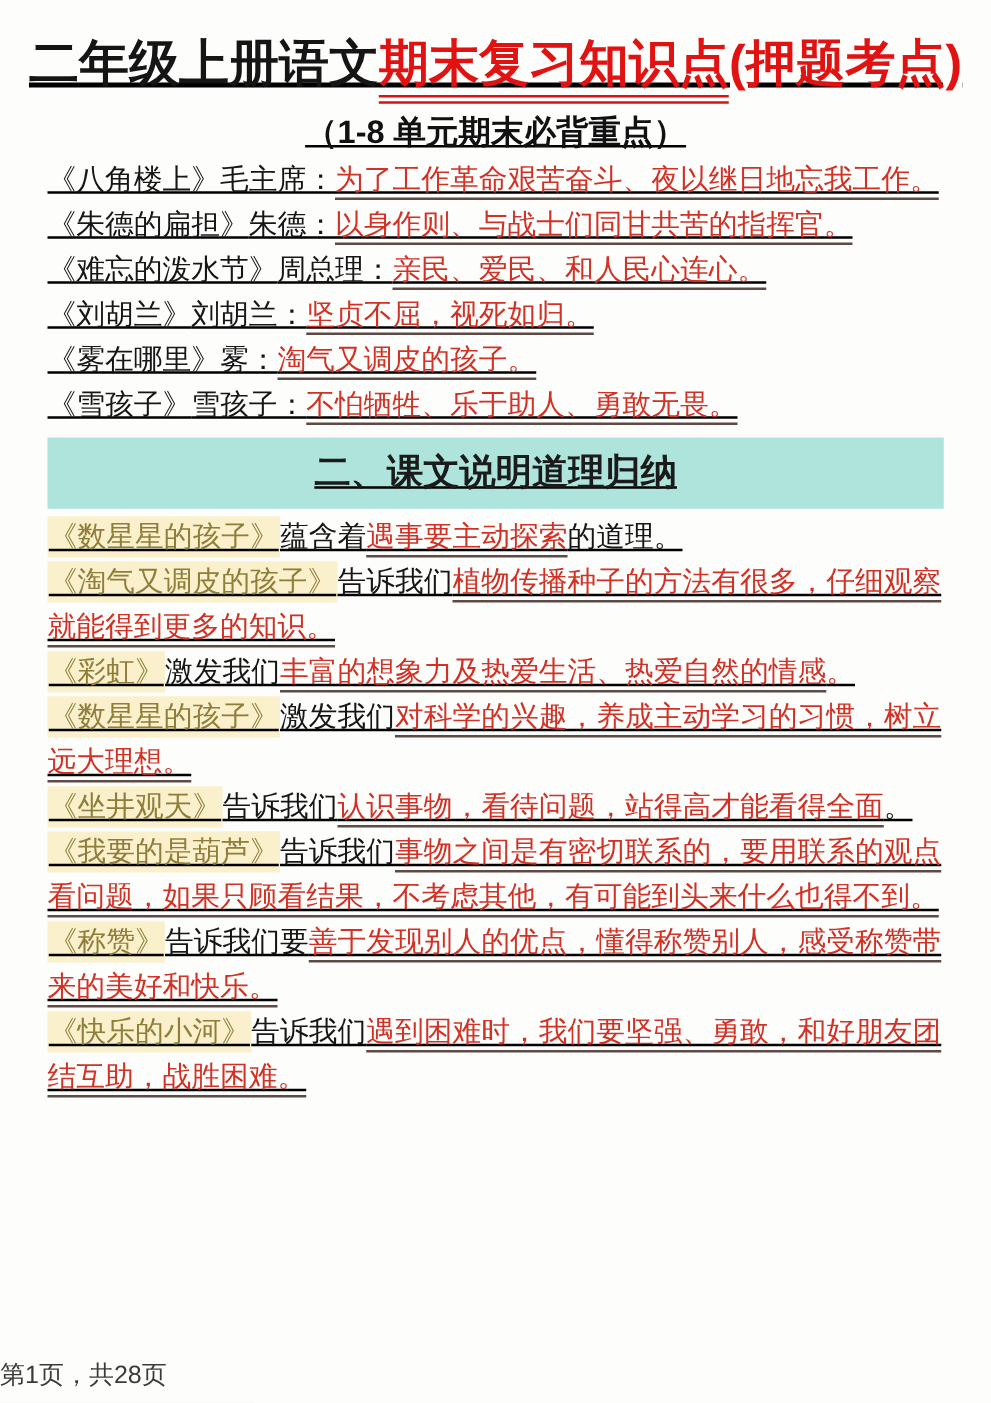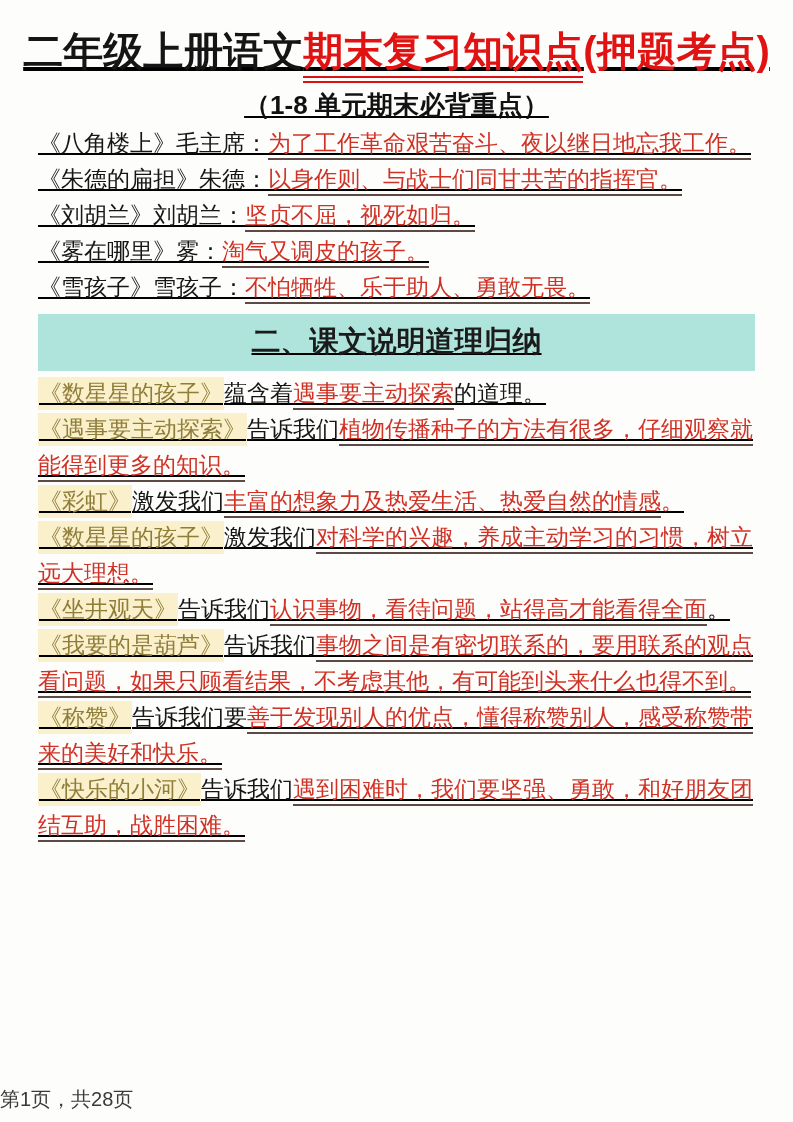--- a/index.html
+++ b/index.html
@@ -90,35 +90,36 @@
 
   <div class="subtitle">（1-8 单元期末必背重点）</div>
 
 
   <div class="list">
 
       <p><span class="black">《八角楼上》</span><span class="black">毛主席：</span><span class="red u">为了工作革命艰苦奋斗、夜以继日地忘我工作。</span></p>
 
       <p><span class="black">《朱德的扁担》</span><span class="black">朱德：</span><span class="red u">以身作则、与战士们同甘共苦的指挥官。</span></p>
 
+      <p><span class="black">《难忘的泼水节》</span><span class="black">周总理：</span><span class="red u">亲民、爱民、和人民心连心。</span></p>
 
       <p><span class="black">《刘胡兰》</span><span class="black">刘胡兰：</span><span class="red u">坚贞不屈，视死如归。</span></p>
 
       <p><span class="black">《雾在哪里》</span><span class="black">雾：</span><span class="red u">淘气又调皮的孩子。</span></p>
 
       <p><span class="black">《雪孩子》</span><span class="black">雪孩子：</span><span class="red u">不怕牺牲、乐于助人、勇敢无畏。</span></p>
     </div>
 
   <div class="section-bar">二、课文说明道理归纳</div>
 
   <div class="list">
 
       <p><span class="hl">《数星星的孩子》</span><span class="black">蕴含着</span><span class="red u">遇事要主动探索</span><span class="red"></span><span class="black">的道理。</span></p>
 
-      <p><span class="hl">《遇事要主动探索》</span><span class="black">告诉我们</span><span class="red u">植物传播种子的方法有很多，仔细观察就能得到更多的知识。</span><span class="red"></span><span class="black"></span></p>
+      <p><span class="hl">《淘气又调皮的孩子》</span><span class="black">告诉我们</span><span class="red u">植物传播种子的方法有很多，仔细观察就能得到更多的知识。</span><span class="red"></span><span class="black"></span></p>
 
       <p><span class="hl">《彩虹》</span><span class="black">激发我们</span><span class="red u">丰富的想象力及热爱生活、热爱自然的情感</span><span class="red">。</span><span class="black"></span></p>
 
       <p><span class="hl">《数星星的孩子》</span><span class="black">激发我们</span><span class="red u">对科学的兴趣，养成主动学习的习惯，树立远大理想。</span><span class="red"></span><span class="black"></span></p>
 
 
       <p><span class="hl">《坐井观天》</span><span class="black">告诉我们</span><span class="red u">认识事物，看待问题，站得高才能看得全面</span><span class="red"></span><span class="black">。</span></p>
 
       <p><span class="hl">《我要的是葫芦》</span><span class="black">告诉我们</span><span class="red u">事物之间是有密切联系的，要用联系的观点看问题，如果只顾看结果，不考虑其他，有可能到头来什么也得不到。</span><span class="red"></span><span class="black"></span></p>
 

